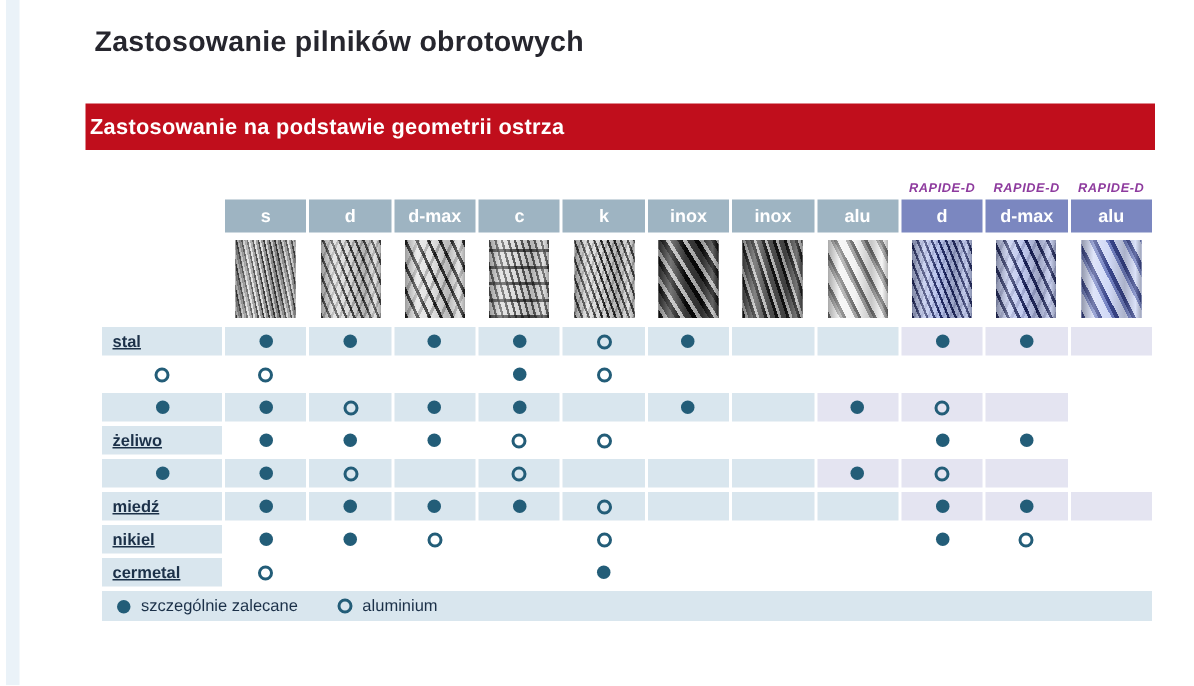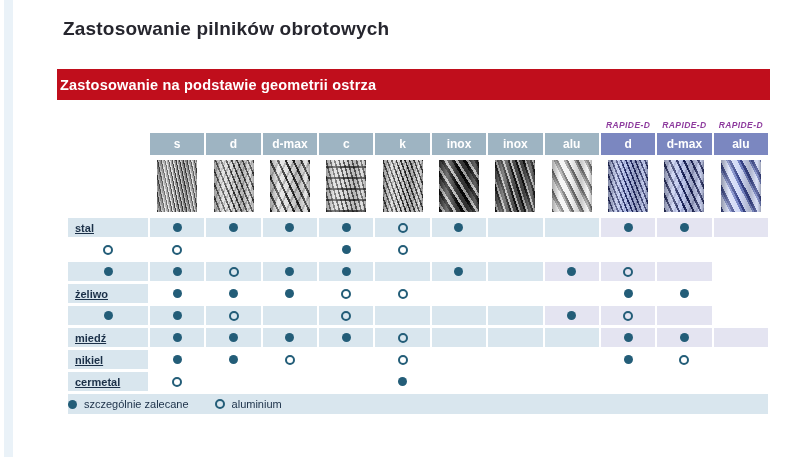--- a/index.html
+++ b/index.html
@@ -77,21 +77,21 @@
   }
   .cell{display:flex;align-items:center;justify-content:center;}
   .cell.blue{background:var(--row-blue,#d9e6ee);}
   .cell.lav{background:var(--rapide-row,#e4e4f1);}
   .dot{border-radius:50%;}
   .dot.filled{width:9px;height:9px;background:var(--dot-teal,#235d78);}
   .dot.hollow{width:10px;height:10px;box-sizing:border-box;border:2px solid var(--dot-teal,#235d78);background:transparent;}
   
   .legend-bar{
     margin-top:2px;height:20px;background:var(--row-blue,#d9e6ee);
-    display:flex;align-items:center;box-sizing:border-box;
+    display:flex;align-items:center;padding-left:10px;box-sizing:border-box;
     font-size:11px;color:var(--label-navy,#1b3048);
   }
   .legend-bar .dot{margin-right:7px;}
   .legend-bar .lg2{margin-left:26px;}
 </style>
 </head>
 <body>
 
 <div class="page">
   <div class="left-strip"></div>

